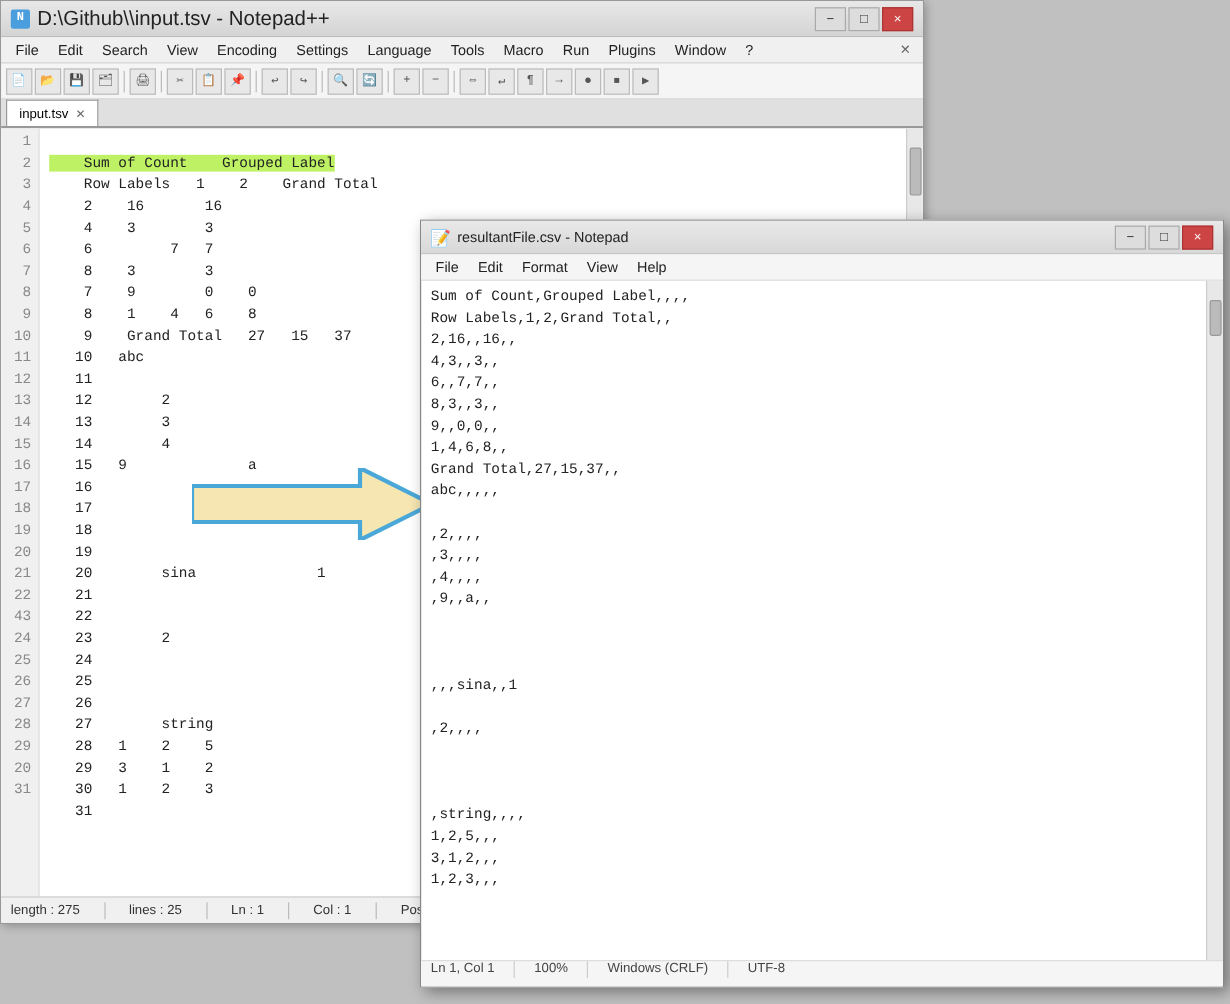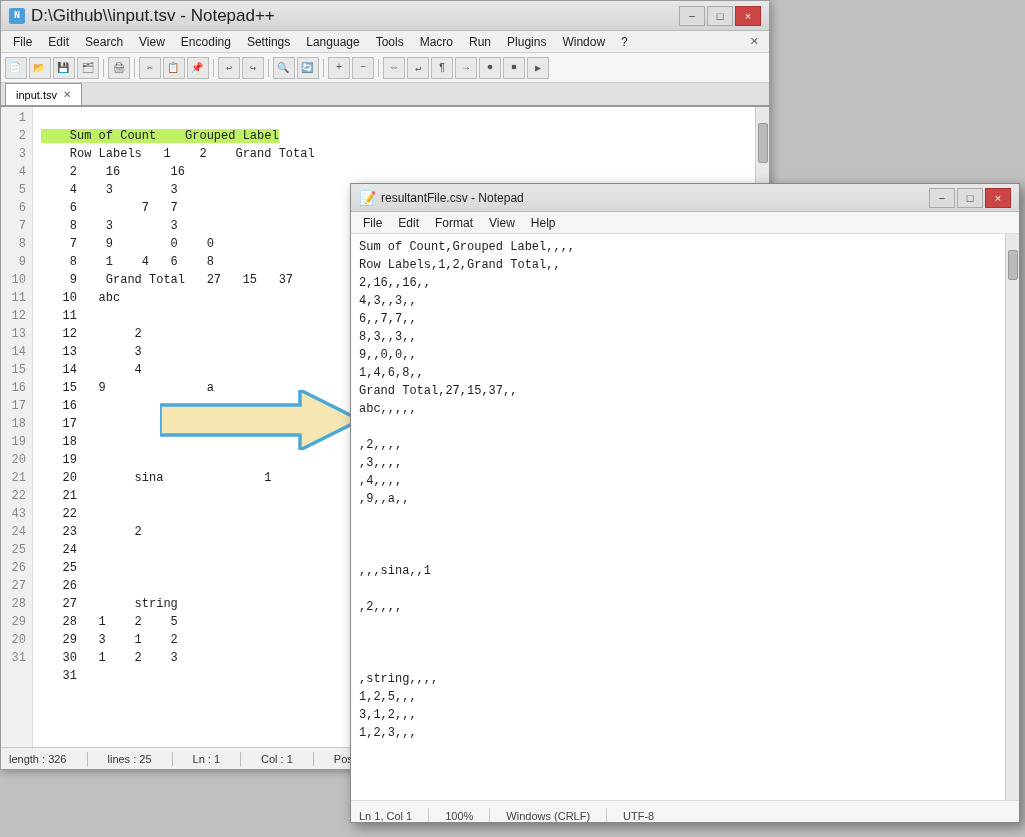--- a/index.html
+++ b/index.html
@@ -292,21 +292,21 @@
       border-radius: 2px;
     }
 
     .np-statusbar {
       position: absolute;
       bottom: 0; left: 0; right: 0;
       height: 22px;
       background: #f5f5f5;
       border-top: 1px solid #ddd;
       display: flex;
-      align-items: flex-end;
+      align-items: flex-start;
       padding: 0 8px;
       font-family: 'Segoe UI', Arial, sans-serif;
       font-size: 11px;
       color: #444;
       gap: 16px;
     }
 
     .np-status-sep { width: 1px; height: 14px; background: #ccc; }
 
     
@@ -449,21 +449,21 @@
    28   1    2    5
    29   3    1    2
    30   1    2    3
    31</div>
     <div class="scrollbar-v">
       <div class="scroll-thumb"></div>
     </div>
   </div>
 
   <div class="npp-statusbar">
-    <span>length : 326</span>
+    <span>length : 275</span>
     <div class="status-sep"></div>
     <span>lines : 25</span>
     <div class="status-sep"></div>
     <span>Ln : 1</span>
     <div class="status-sep"></div>
     <span>Col : 1</span>
     <div class="status-sep"></div>
     <span>Pos : 1</span>
   </div>
 </div>

